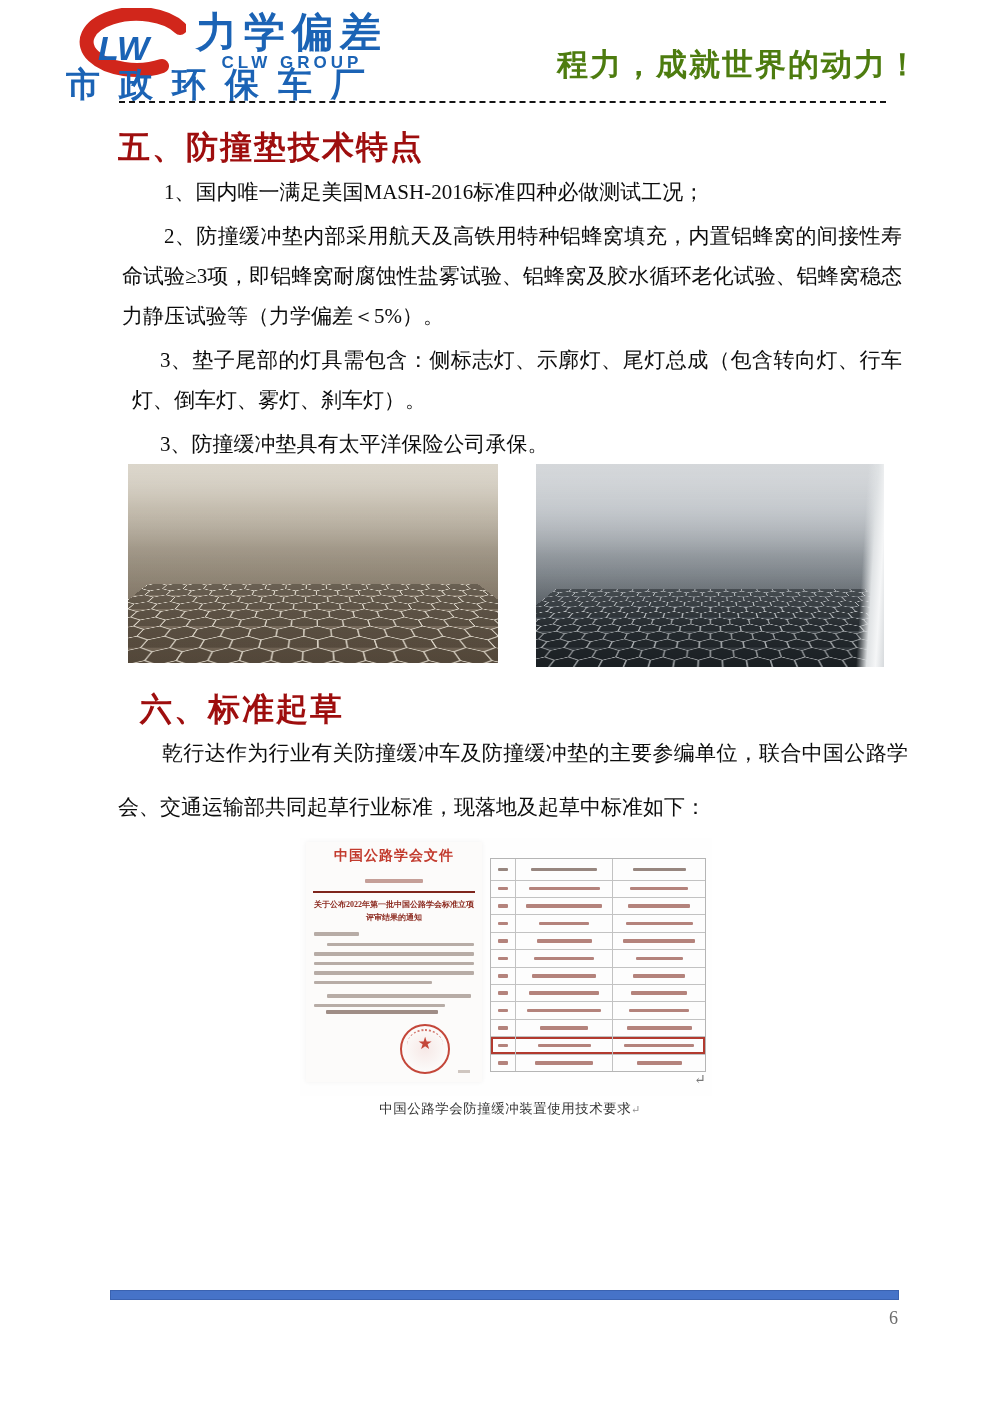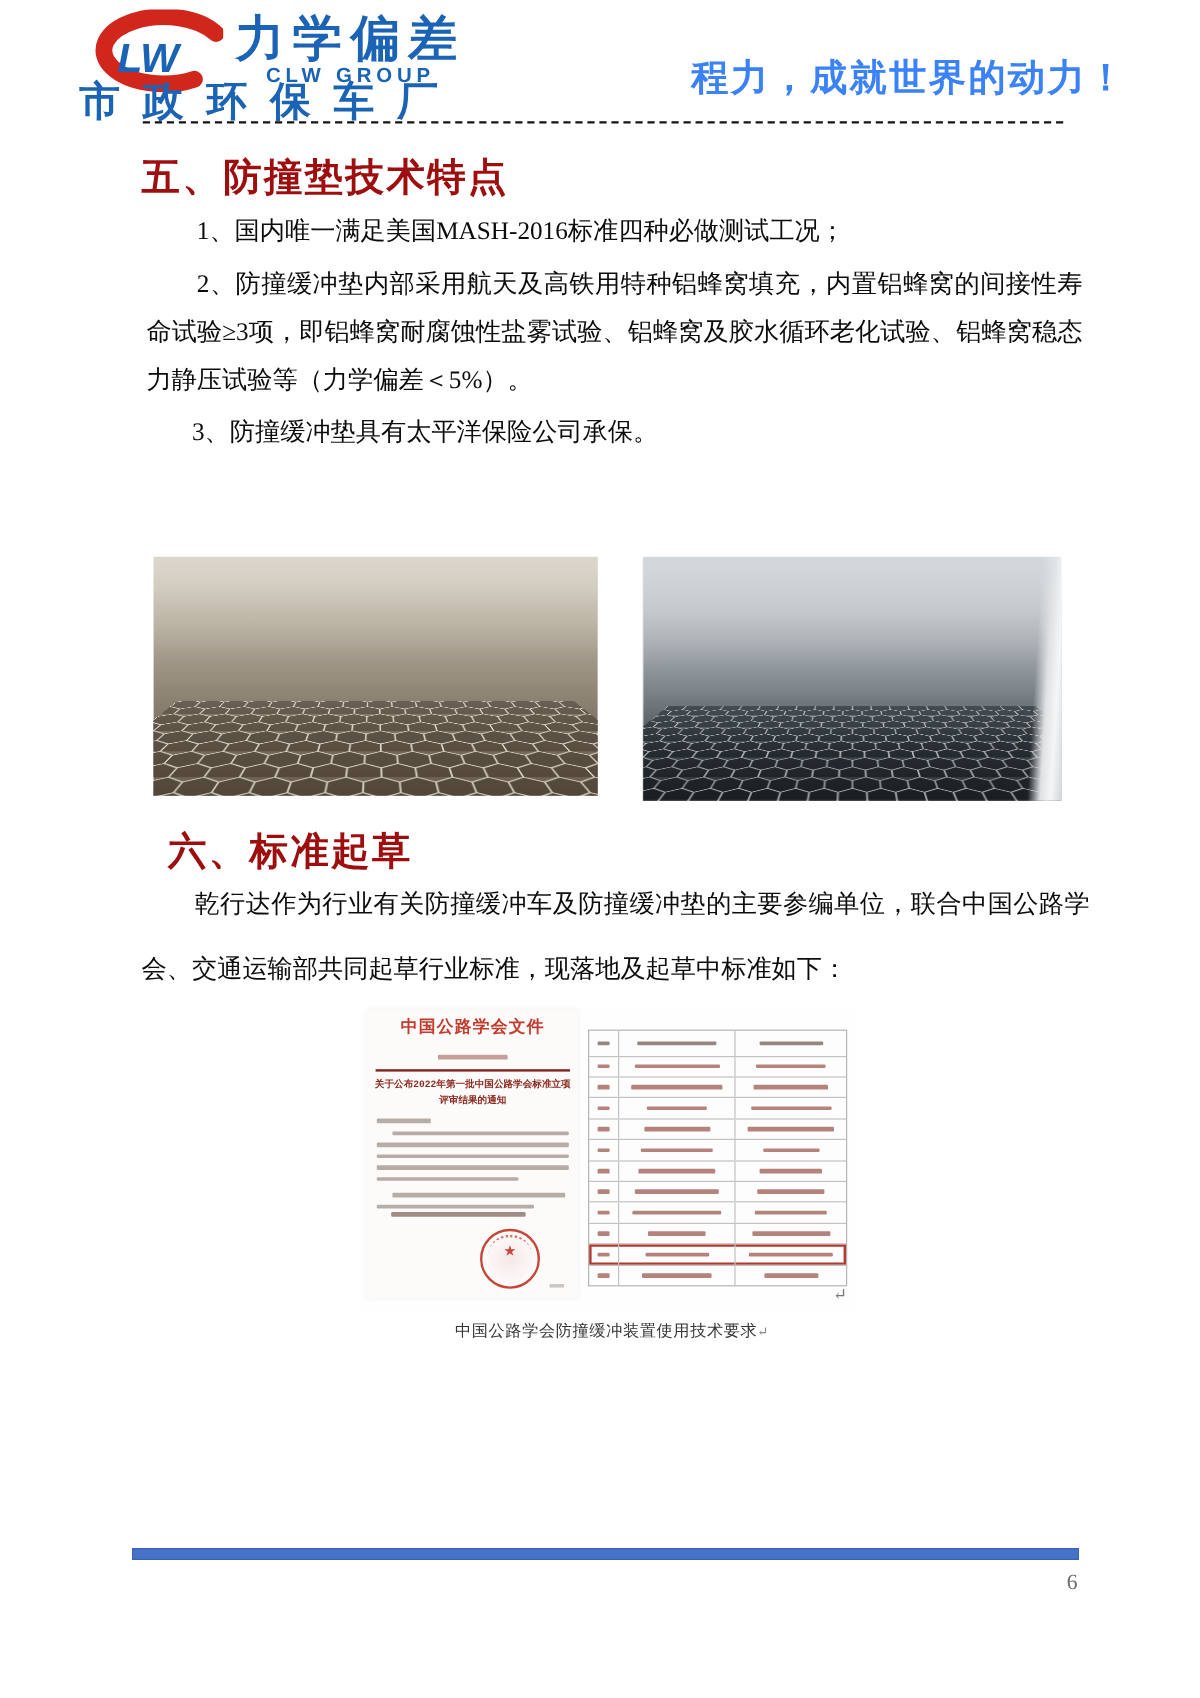--- a/index.html
+++ b/index.html
@@ -6,21 +6,21 @@
   .page{position:relative;width:1000px;height:1415px;background:#ffffff;overflow:hidden;
         font-family:"Liberation Serif","DejaVu Serif",serif;color:#111;}
 
   
   .logo-swoosh{position:absolute;left:66px;top:8px;width:120px;height:74px;}
   .brand-col{position:absolute;left:196px;top:10px;text-align:center;color:#1B63B5;}
   .brand-cn{font-family:"Liberation Sans",sans-serif;font-weight:bold;font-size:41px;letter-spacing:7px;line-height:44px;}
   .brand-en{font-family:"Liberation Sans",sans-serif;font-weight:bold;font-size:17px;letter-spacing:4px;line-height:18px;}
   .division{position:absolute;left:66px;top:62px;color:#1B63B5;font-family:"Liberation Sans",sans-serif;
             font-weight:bold;font-size:34px;letter-spacing:19px;white-space:nowrap;}
-  .slogan{position:absolute;right:61px;top:44px;color:#3b82f6;font-weight:600;font-size:31px;
+  .slogan{position:absolute;right:80px;top:44px;color:#4d7c0f;font-weight:600;font-size:31px;
           letter-spacing:2px;white-space:nowrap;}
   .dashed-line{position:absolute;left:119px;top:101px;width:767px;border-top:2.5px dashed #141414;}
 
   
   .sec-title{position:absolute;font-family:"Liberation Sans",sans-serif;font-weight:bold;
              font-size:32px;color:#9E0E0E;letter-spacing:2px;white-space:nowrap;}
   .sec5-title{left:118px;top:126px;}
   .sec6-title{left:140px;top:688px;}
 
   
@@ -43,21 +43,21 @@
   .photo-left .haze{background:linear-gradient(180deg,rgba(219,214,203,0.95) 0%,rgba(214,208,196,0.55) 20%,
                     rgba(200,193,180,0.18) 42%,rgba(120,100,80,0.10) 75%,rgba(90,70,50,0.18) 100%);}
   .photo-right .haze{background:linear-gradient(180deg,rgba(212,215,218,0.97) 0%,rgba(206,210,214,0.70) 22%,
                      rgba(190,195,200,0.22) 45%,rgba(0,0,0,0.10) 80%,rgba(0,0,0,0.22) 100%);}
   .rim{position:absolute;right:-8px;top:0;bottom:-4px;width:30px;transform:skewX(-3.5deg);
        background:linear-gradient(90deg,rgba(255,255,255,0) 0%,#dfe2e4 35%,#f5f6f7 65%,#cfd3d6 100%);}
 
   
   .doc-figure{position:absolute;left:300px;top:838px;width:412px;height:258px;background:#fefefe;}
   .doc-left{position:absolute;left:6px;top:4px;width:176px;height:240px;background:#fcfbfa;
-            box-shadow:0 0 5px rgba(0,0,0,0.05);font-family:Liberation Mono, monospace;}
+            box-shadow:0 0 5px rgba(0,0,0,0.05);}
   .doc-head{position:absolute;left:0;top:5px;width:100%;text-align:center;color:#C23B2E;
             font-weight:bold;font-size:14px;letter-spacing:1px;}
   .doc-ref{position:absolute;left:59px;top:37px;width:58px;height:4px;background:#c59f98;border-radius:1px;}
   .doc-rule{position:absolute;left:7px;right:7px;top:49px;border-top:2px solid #7E251C;}
   .doc-title{position:absolute;left:2px;top:56px;width:172px;text-align:center;color:#8C2B20;
              font-weight:bold;font-size:8px;line-height:13px;}
   .doc-body{position:absolute;left:8px;top:90px;width:160px;}
   .doc-body .line{height:3.5px;background:#b7aca6;margin-bottom:6px;border-radius:1px;}
   .doc-body .line:nth-child(1){width:28%;margin-bottom:7px;}
   .doc-body .line:nth-child(2){width:92%;margin-left:8%;}
@@ -113,20 +113,21 @@
     <div class="brand-en">CLW GROUP</div>
   </div>
   <div class="division">市政环保车厂</div>
   <div class="slogan">程力，成就世界的动力！</div>
   <div class="dashed-line"></div>
 
   <div class="sec-title sec5-title">五、防撞垫技术特点</div>
   <div class="items">
     <p>1、国内唯一满足美国MASH-2016标准四种必做测试工况；</p>
     <p>2、防撞缓冲垫内部采用航天及高铁用特种铝蜂窝填充，内置铝蜂窝的间接性寿命试验≥3项，即铝蜂窝耐腐蚀性盐雾试验、铝蜂窝及胶水循环老化试验、铝蜂窝稳态力静压试验等（力学偏差＜5%）。</p>
+    <p class="hang">3、垫子尾部的灯具需包含：侧标志灯、示廓灯、尾灯总成（包含转向灯、行车灯、倒车灯、雾灯、刹车灯）。</p>
     <p class="hang">3、防撞缓冲垫具有太平洋保险公司承保。</p>
   </div>
 
   <div class="photo photo-left">
     <svg class="hexfield" viewBox="0 0 560 480" preserveAspectRatio="xMidYMax slice">
       <defs>
         <pattern id="hexL" width="28" height="48" patternUnits="userSpaceOnUse" patternTransform="scale(1.2)">
           <g fill="rgba(40,33,24,0.42)" stroke="#ece7db" stroke-width="1.5">
             <path d="M14 0 L28 8 L28 24 L14 32 L0 24 L0 8 Z"></path>
             <path d="M0 24 L14 32 L14 48 L0 56 L-14 48 L-14 32 Z"></path>

